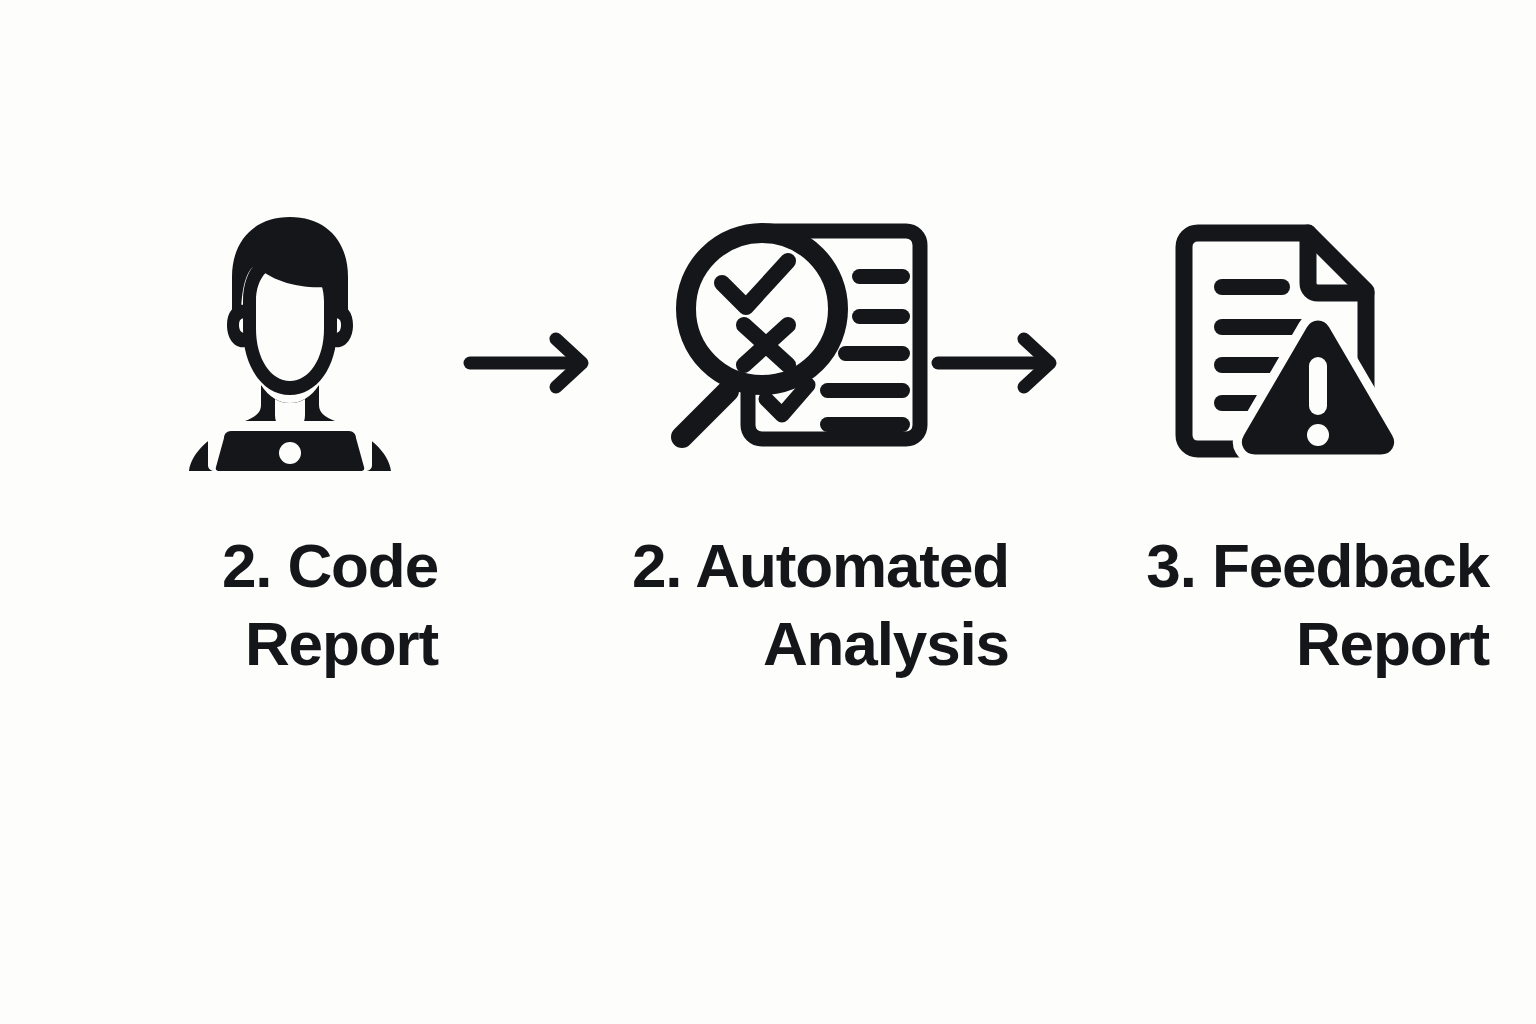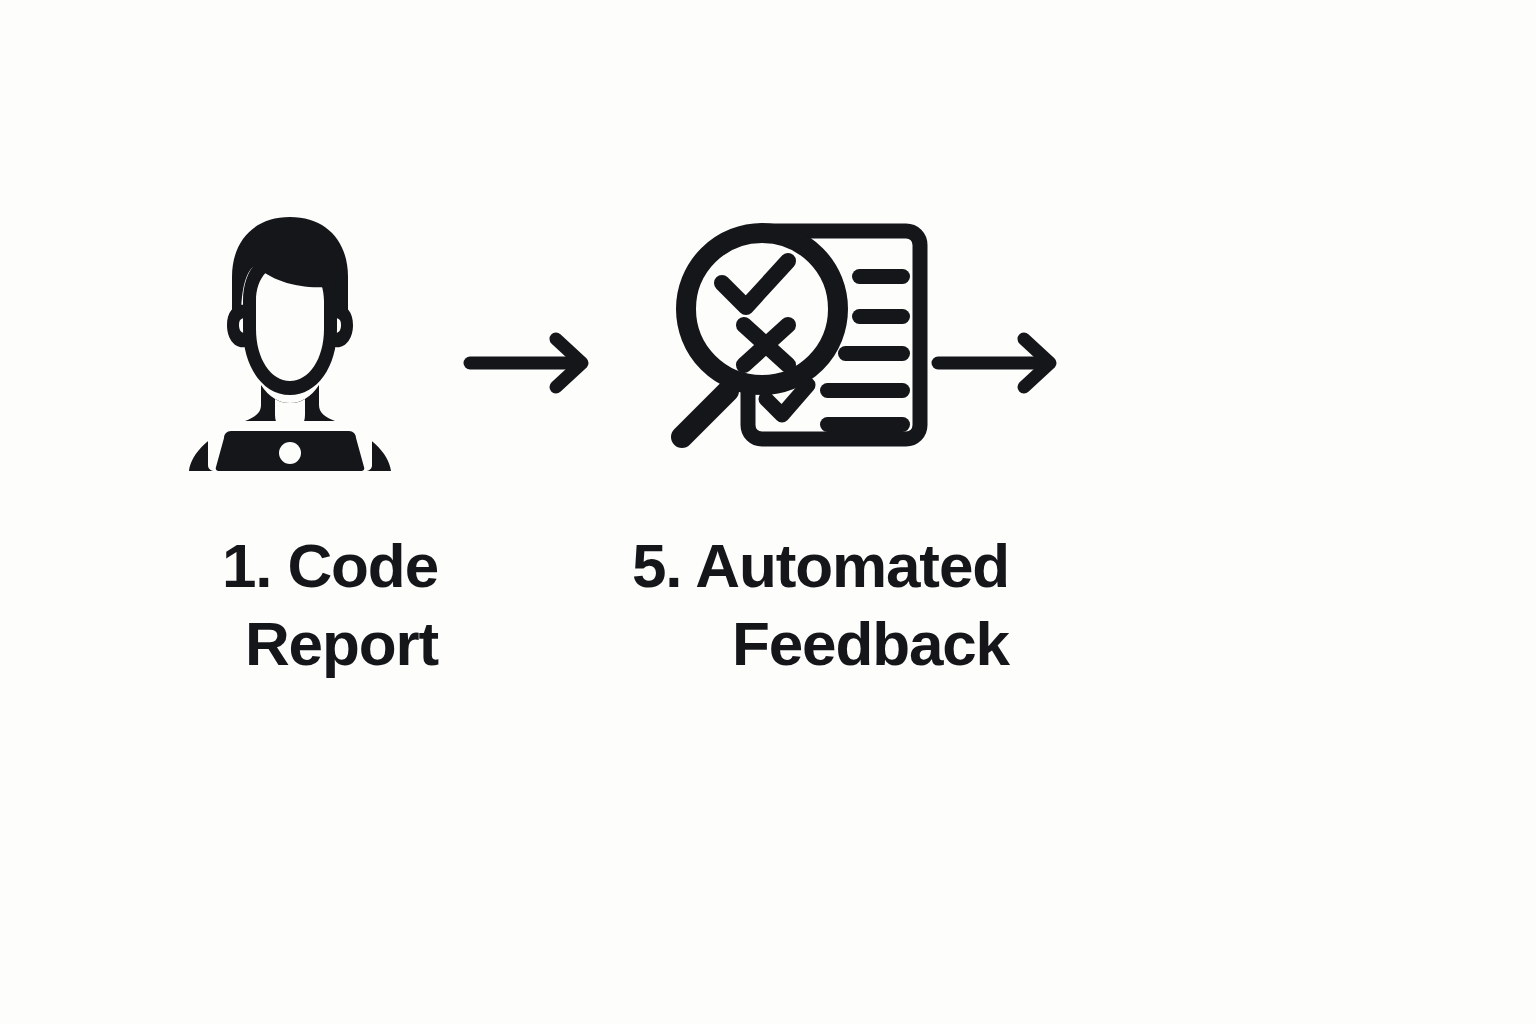--- a/index.html
+++ b/index.html
@@ -160,21 +160,21 @@
                      C 190 261 188 262 185 262
                      L 45 262
                      C 42 262 40 261 41 258
                      L 49 229
                      C 49 225 52 222 56 222 Z"></path>
 
             <circle cx="115" cy="244" r="11" fill="#fdfdfb"></circle>
           </g>
         </svg>
       </div>
-      <div class="step-label"><span>1. Code</span>
+      <div class="step-label"><span>2. Code</span>
 <span>Report</span></div>
     </div>
 
     <div class="arrow" id="arrow-1">
       <svg width="138" height="66" viewBox="0 0 138 66" aria-hidden="true">
         <g stroke="#14161a" stroke-width="13" stroke-linecap="round" stroke-linejoin="round" fill="none">
           <line x1="8" y1="33" x2="118" y2="33"></line>
           <polyline points="94,9 120,33 94,57"></polyline>
         </g>
       </svg>
@@ -208,28 +208,57 @@
           <circle cx="96" cy="96" r="76" fill="none" stroke="#14161a" stroke-width="20"></circle>
 
           <g fill="none" stroke="#14161a" stroke-width="16" stroke-linecap="round" stroke-linejoin="round">
             <polyline points="56,70 80,94 122,48"></polyline>
 
             <line x1="78" y1="112" x2="122" y2="152"></line>
             <line x1="122" y1="112" x2="78" y2="152"></line>
           </g>
         </svg>
       </div>
-      <div class="step-label"><span>5. Automated</span>
-<span>Feedback</span></div>
+      <div class="step-label"><span>2. Automated</span>
+<span>Analysis</span></div>
     </div>
 
     <div class="arrow" id="arrow-2">
       <svg width="138" height="66" viewBox="0 0 138 66" aria-hidden="true">
         <g stroke="#14161a" stroke-width="13" stroke-linecap="round" stroke-linejoin="round" fill="none">
           <line x1="8" y1="33" x2="118" y2="33"></line>
           <polyline points="94,9 120,33 94,57"></polyline>
         </g>
       </svg>
     </div>
 
+    <div class="step" id="step-3">
+      <div class="step-icon">
+        <svg width="236" height="246" viewBox="0 0 236 246" aria-hidden="true">
+
+          <path d="M28 16 L 138 16 L 196 74 L 196 218 C 196 226 190 232 182 232 L 28 232 C 20 232 14 226 14 218 L 14 30 C 14 22 20 16 28 16 Z" fill="#fdfdfb" stroke="#14161a" stroke-width="17" stroke-linejoin="round"></path>
+
+          <path d="M138 16 L 138 66 C 138 72 142 76 148 76 L 196 76" fill="none" stroke="#14161a" stroke-width="17" stroke-linecap="round" stroke-linejoin="round"></path>
+
+          <g fill="#14161a">
+            <rect x="44" y="62" width="76" height="16" rx="8"></rect>
+            <rect x="44" y="102" width="114" height="16" rx="8"></rect>
+            <rect x="44" y="140" width="90" height="16" rx="8"></rect>
+            <rect x="44" y="178" width="58" height="16" rx="8"></rect>
+          </g>
+
+          <path d="M133 108
+                   C 140 96 156 96 163 108
+                   L 226 216
+                   C 233 228 225 242 211 242
+                   L 85 242
+                   C 71 242 63 228 70 216 Z" fill="#14161a" stroke="#fdfdfb" stroke-width="9" stroke-linejoin="round"></path>
+
+          <rect x="139" y="140" width="18" height="58" rx="9" fill="#fdfdfb"></rect>
+          <circle cx="148" cy="218" r="11" fill="#fdfdfb"></circle>
+        </svg>
+      </div>
+      <div class="step-label"><span>3. Feedback</span>
+<span>Report</span></div>
+    </div>
 
   </div>
 </div>
 
 </body></html>

